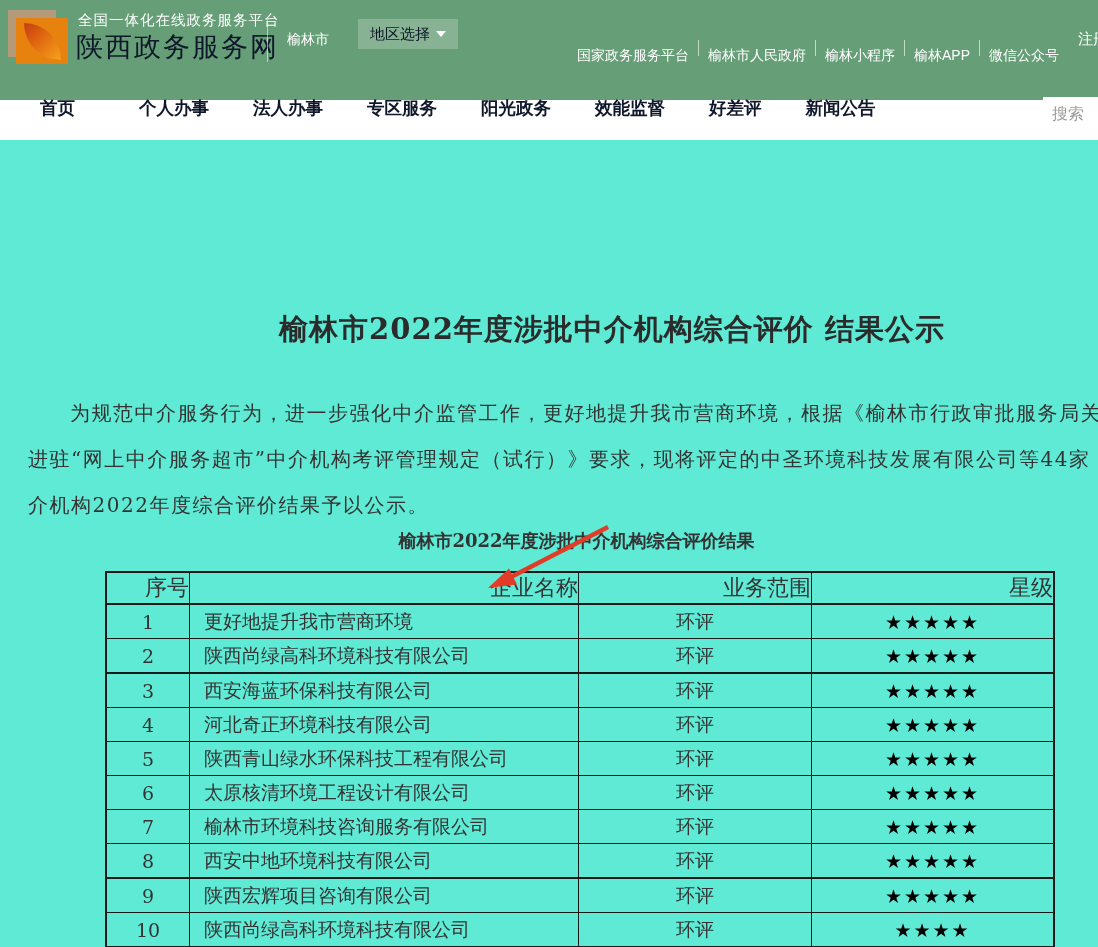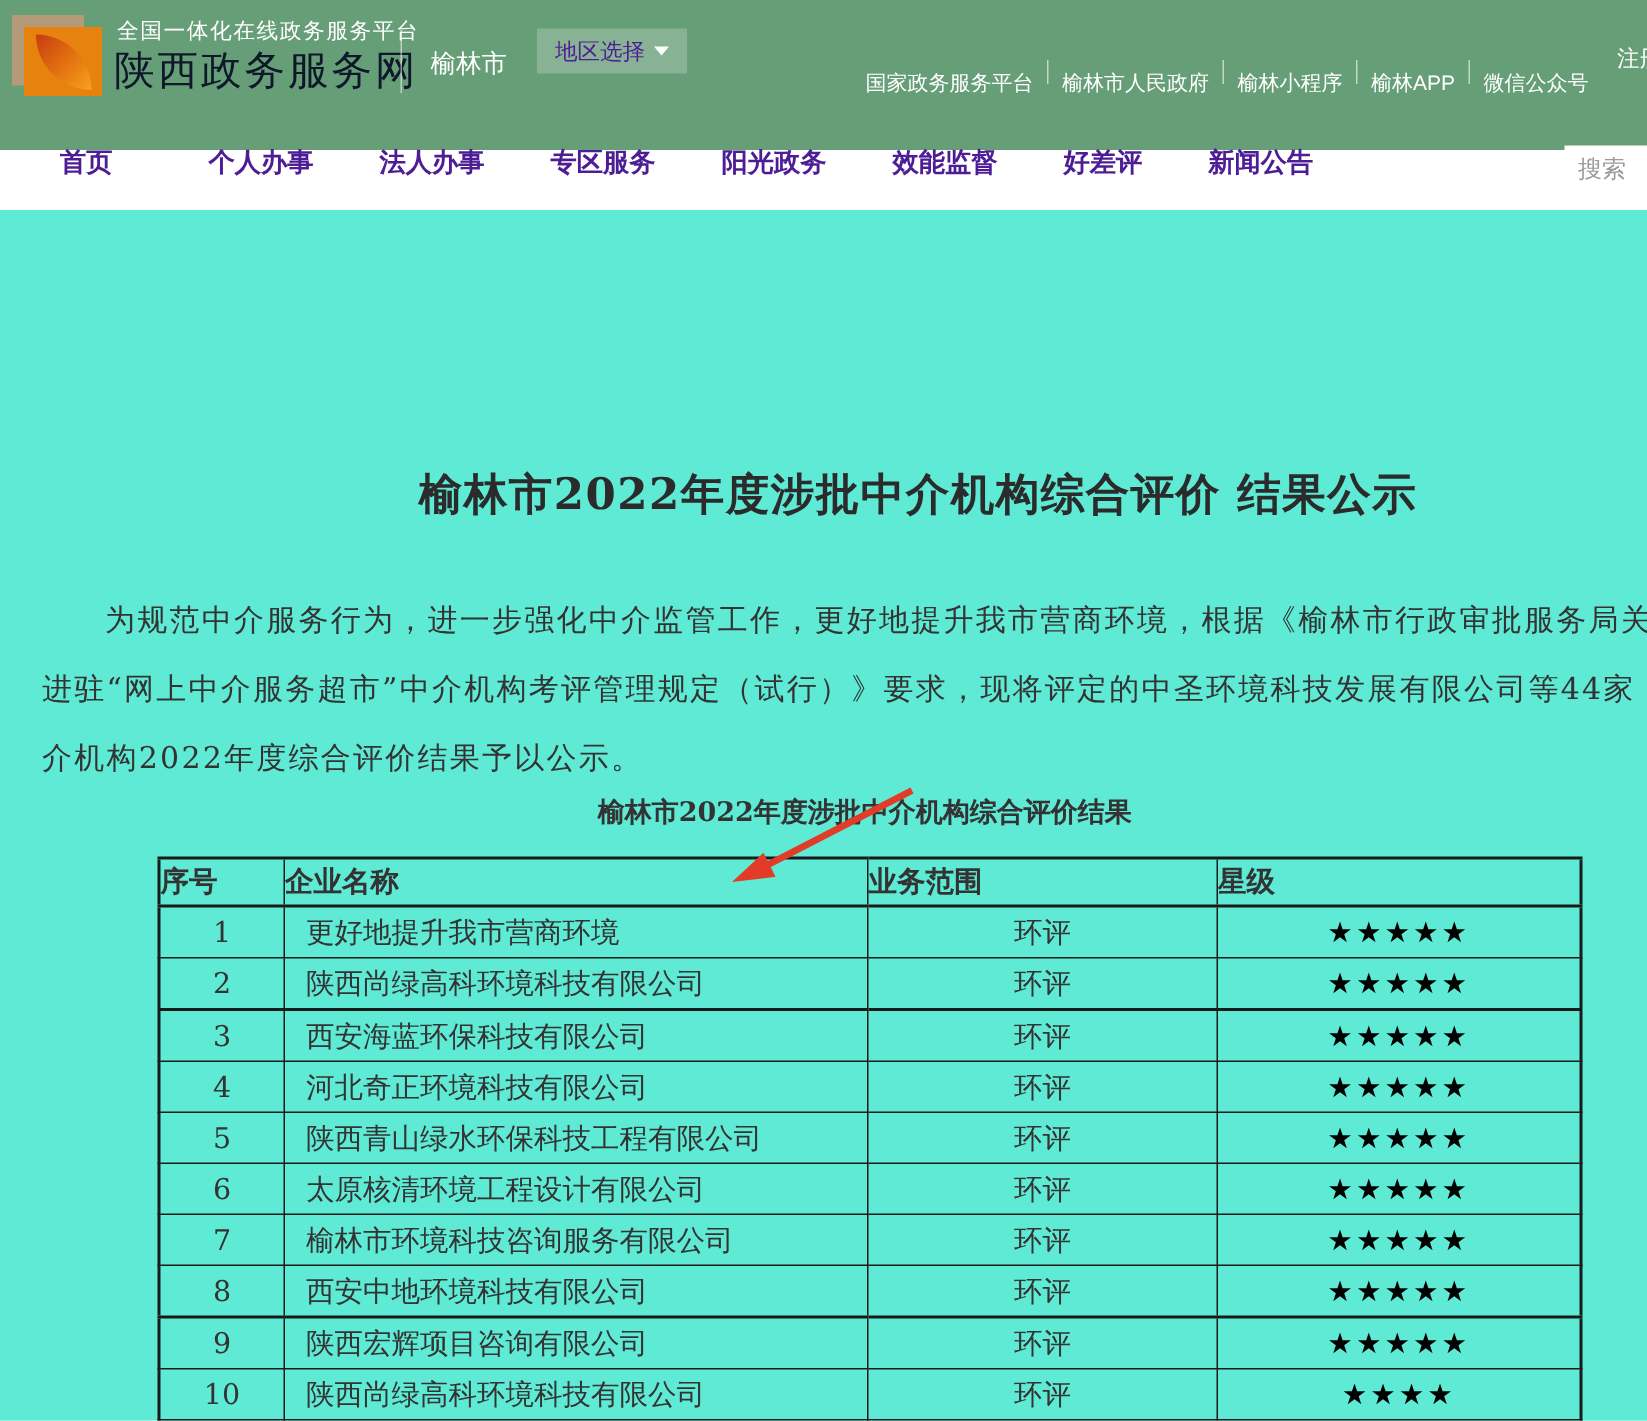--- a/index.html
+++ b/index.html
@@ -11,50 +11,50 @@
   .header{position:absolute;top:0;left:0;width:1098px;height:100px;background:#669e77;}
   .logo{position:absolute;left:8px;top:10px;width:62px;height:54px;cursor:pointer;}
   .logo-tan{position:absolute;left:0;top:0;width:48px;height:47px;background:#b49a78;}
   .logo-orange{position:absolute;left:8px;top:8px;width:52px;height:46px;background:#e8820f;}
   .logo-leaf{position:absolute;left:8px;top:5px;width:37px;height:37px;
     background:linear-gradient(135deg,#c63c12 0%,#e06a10 45%,#f5a21d 100%);
     border-radius:0 100% 0 100%;}
   .platform-label{position:absolute;left:78px;top:11px;color:#fff;font-size:14.5px;letter-spacing:1px;}
   .site-name{position:absolute;left:76px;top:29px;color:#0f172a;font-size:27px;letter-spacing:2px;}
   .v-divider{position:absolute;left:267px;top:20px;width:1px;height:42px;background:rgba(255,255,255,.55);}
-  .city{position:absolute;left:287px;top:31px;color:#fff;font-size:17px;}
+  .city{position:absolute;left:287px;top:31px;color:#fff;font-size:14px;}
   .region-btn{position:absolute;left:358px;top:19px;height:30px;padding:0 12px;border:none;
-    background:rgba(255,255,255,.22);color:#4c1d95;font-size:15px;cursor:pointer;
+    background:rgba(255,255,255,.22);color:#0f172a;font-size:15px;cursor:pointer;
     font-family:"Liberation Sans",sans-serif;display:flex;align-items:center;gap:6px;}
   .caret{width:0;height:0;border-left:5px solid transparent;border-right:5px solid transparent;
     border-top:6px solid #fff;display:inline-block;}
   .top-links{position:absolute;left:568px;top:30px;display:flex;align-items:center;}
   .top-link{color:#fff;font-size:14px;padding:0 9px;white-space:nowrap;cursor:pointer;margin-top:17px;}
   .top-link-sep{width:1px;height:16px;background:rgba(255,255,255,.6);}
   .register{position:absolute;left:1078px;top:30px;color:#fff;font-size:15px;white-space:nowrap;cursor:pointer;}
   .nav{position:absolute;left:40px;top:75px;height:65px;display:flex;align-items:center;gap:44px;}
-  .nav-item{color:#4c1d95;font-size:17.5px;font-weight:bold;white-space:nowrap;cursor:pointer;}
+  .nav-item{color:#0f172a;font-size:17.5px;font-weight:bold;white-space:nowrap;cursor:pointer;}
   .nav-item:first-child{margin-right:20px;}
   .search{position:absolute;left:1043px;top:97px;width:160px;height:33px;border:none;outline:none;
     background:#fff;padding:0 0 0 9px;font-size:16px;color:#444;font-family:"Liberation Sans",sans-serif;}
   .search::placeholder{color:#9a9a9a;}
   
   .content{position:absolute;top:140px;left:0;width:1098px;height:807px;background:#5eead4;
     font-family:"DejaVu Serif","Liberation Serif",serif;color:#333;}
   .title{position:absolute;top:170px;left:32px;width:1160px;margin:0;text-align:center;
     font-size:29px;font-weight:bold;color:#2b2b2b;letter-spacing:1px;}
   .para{position:absolute;top:250px;left:28px;width:1300px;}
   .para-line{white-space:nowrap;height:46px;line-height:46px;font-size:20px;letter-spacing:1.5px;}
   .para-line.indent{padding-left:42px;}
   .caption{position:absolute;top:389px;left:105px;width:943px;text-align:center;
     font-size:18px;font-weight:bold;}
   .rtable{position:absolute;top:431px;left:105px;width:943px;border-collapse:collapse;
     border:2px solid #1a1a1a;table-layout:fixed;}
   .rtable th,.rtable td{border:1px solid #1a1a1a;padding:0;}
-  .rtable th{height:30px;font-size:19px;font-weight:bold;text-align:left;}
+  .rtable th{height:30px;font-size:22px;font-weight:normal;text-align:right;}
   .rtable td{height:33px;font-size:19px;}
   .col-no{width:82px;}.col-name{width:388px;}.col-scope{width:232px;}.col-stars{width:241px;}
   .cell-no,.cell-scope{text-align:center;}
   .cell-name{text-align:left;padding-left:14px !important;}
   .cell-stars{text-align:center;font-family:"DejaVu Sans",sans-serif;font-size:20px;
     letter-spacing:2px;color:#000;}
   tr.header-row th{border-top-width:2px;border-bottom-width:2px;}
   tr.thick td{border-bottom-width:2px;}
   .arrow{position:absolute;top:518px;left:468px;}
 </style>

